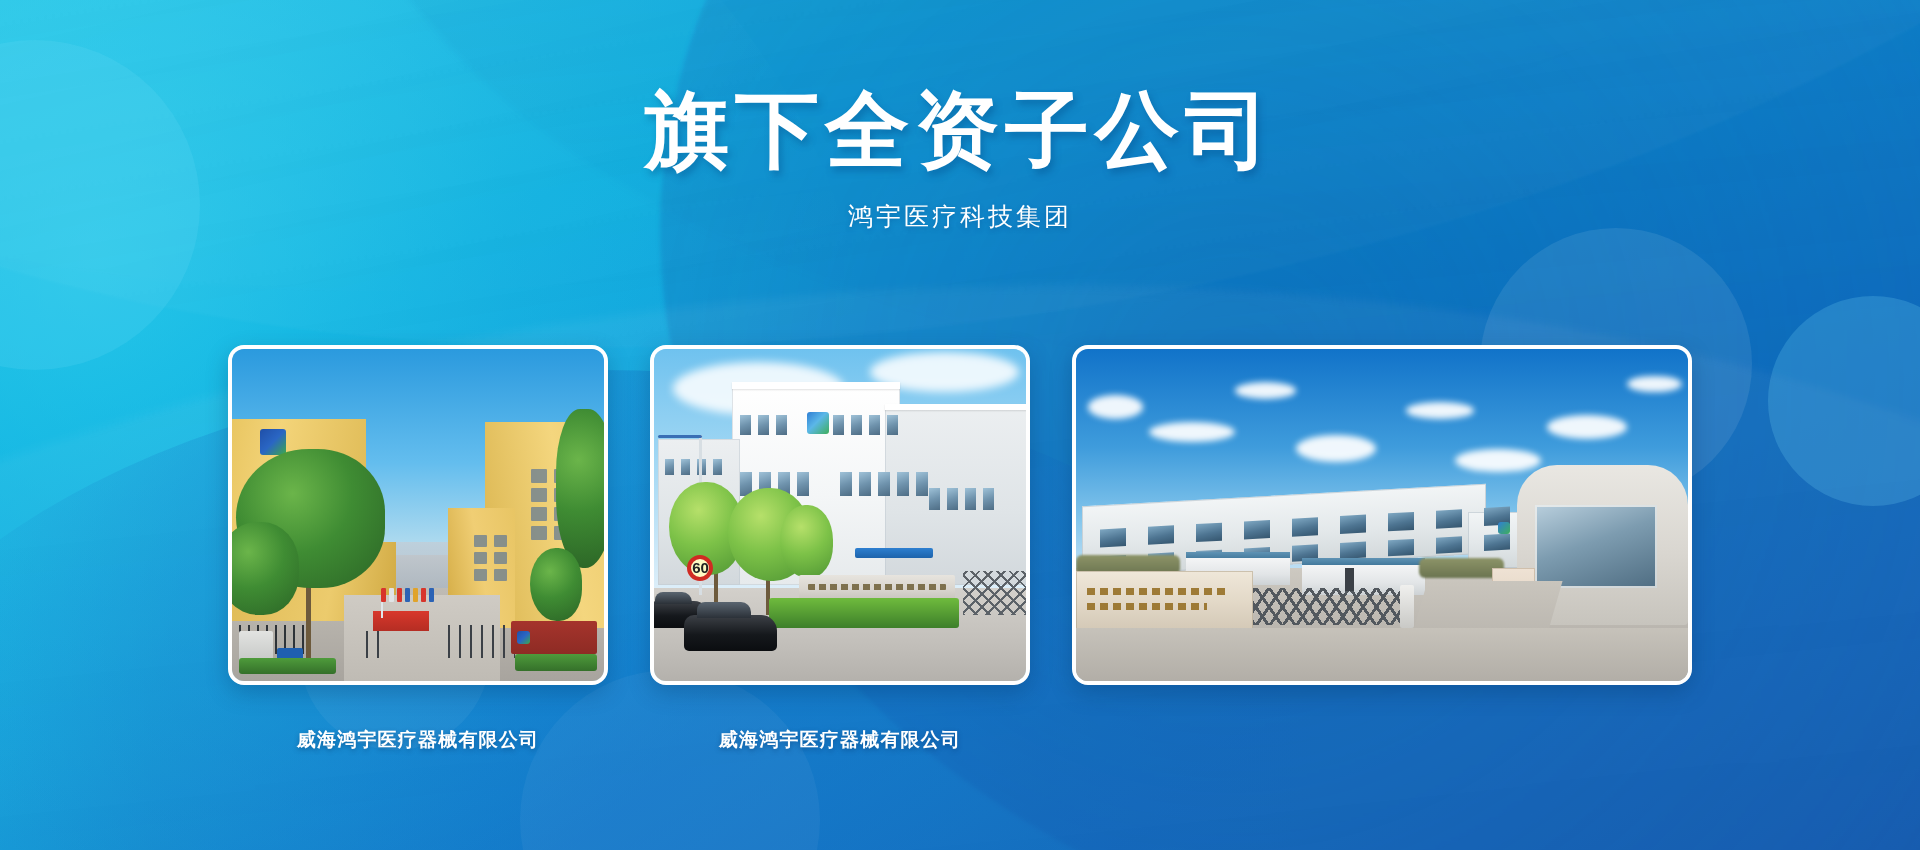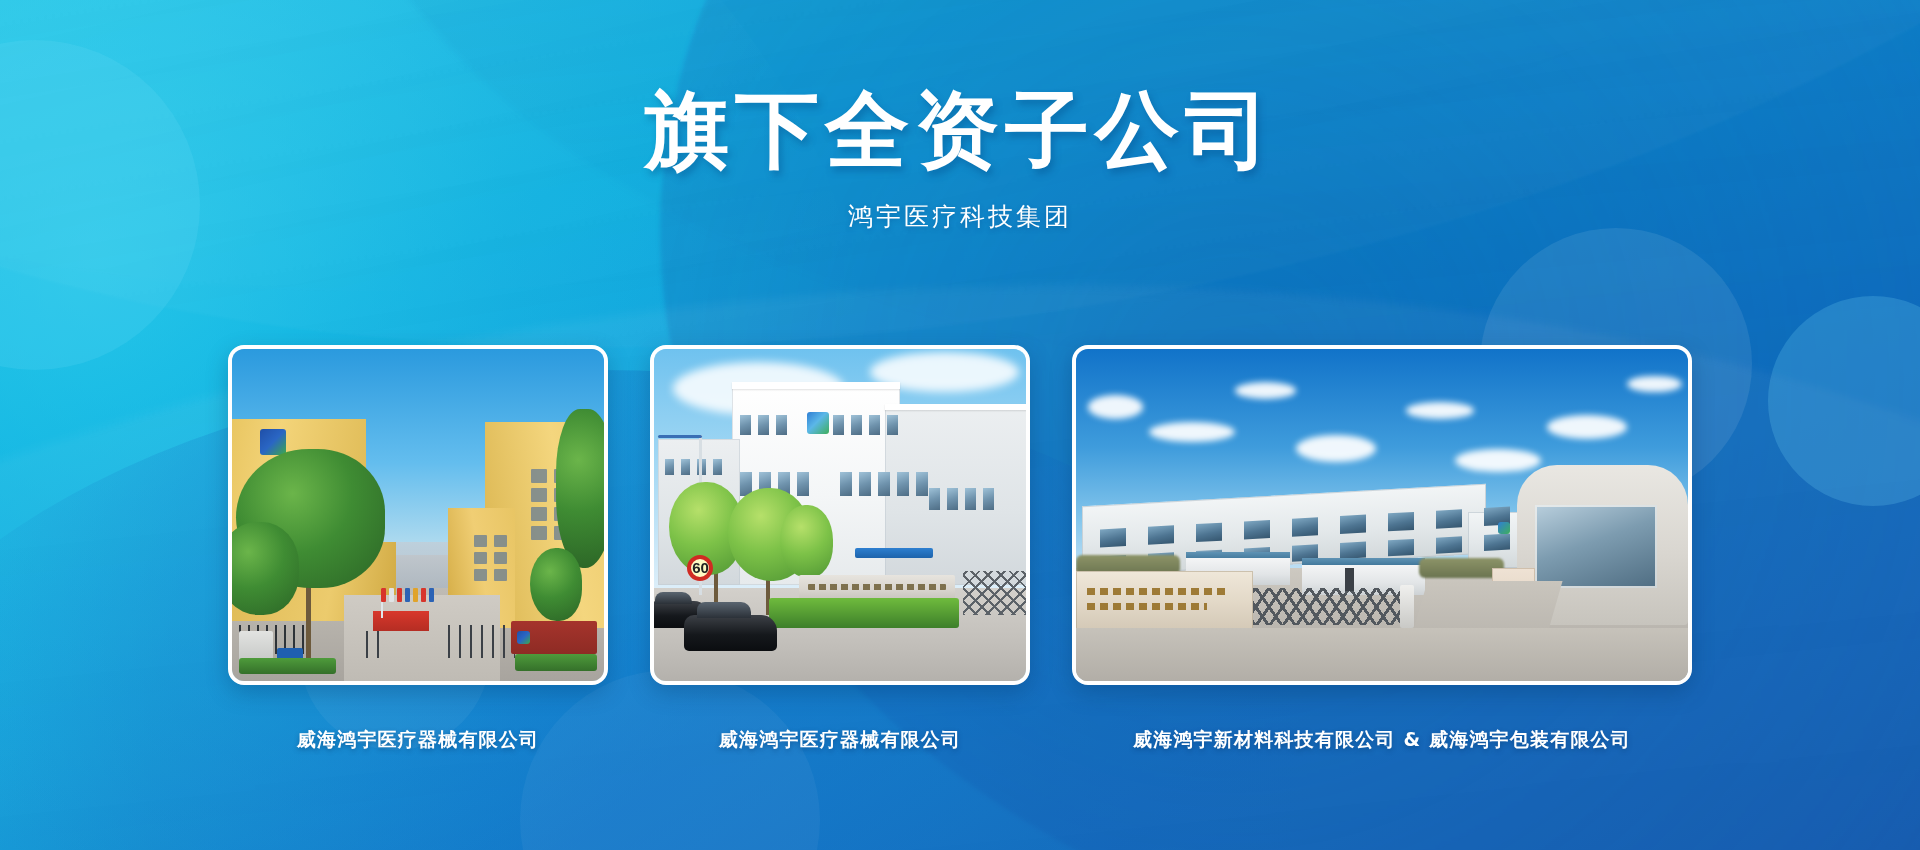--- a/index.html
+++ b/index.html
@@ -620,17 +620,16 @@
           <div style="position:absolute;left:44%;top:66%;width:1.4%;height:7%;background:#3b4046;"></div>
 
           <div class="guard" style="right:0%;top:35%;width:28%;height:48%;"></div>
           <div class="guard-win" style="right:5%;top:47%;width:20%;height:25%;"></div>
           <div class="pillar" style="right:25%;top:66%;width:7%;height:22%;"></div>
 
           <div class="drive" style="left:56%;top:70%;width:22%;height:18%;transform:skewX(-16deg);"></div>
           <div style="position:absolute;left:0;right:0;bottom:0;height:16%;background:linear-gradient(180deg,#c6c2ba,#b2aea7);"></div>
         </div>
       </div>
-      <div class="caption">威海鸿宇新材料科技有限公司 &amp; 威海鸿宇包装有限公司</div>
     </div>
 
   </div>
 </div>
 
 </body></html>

